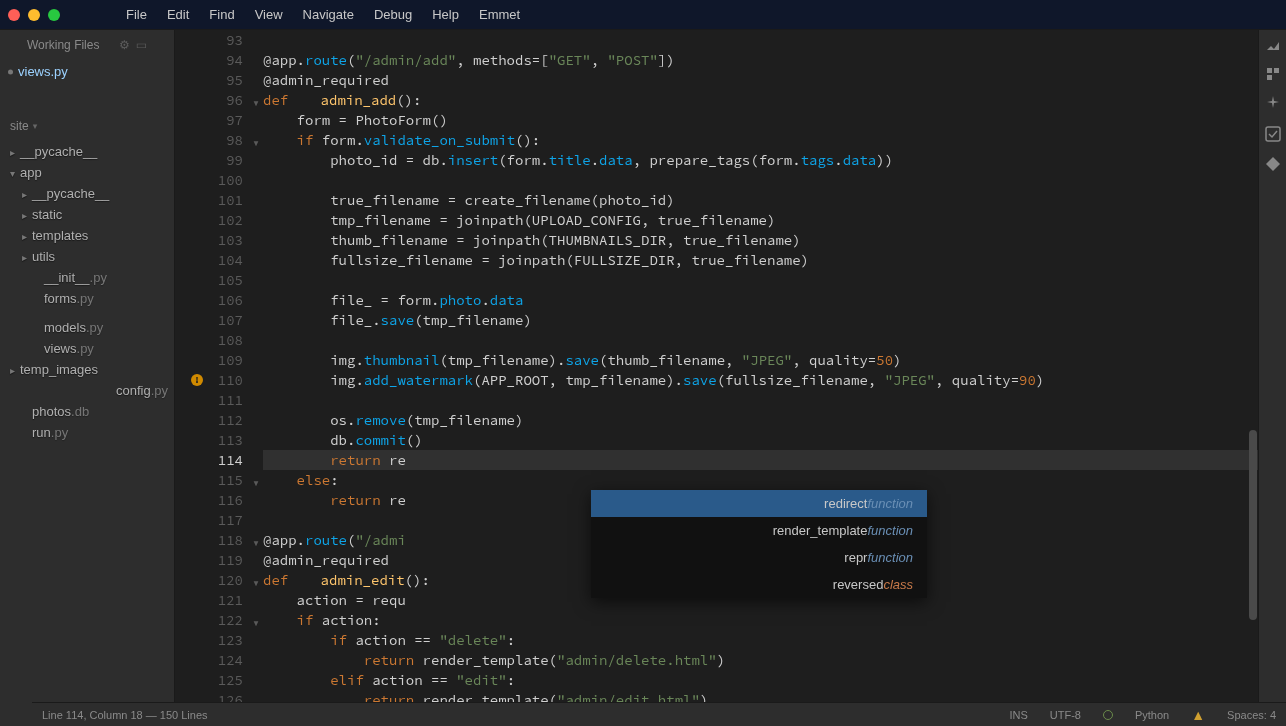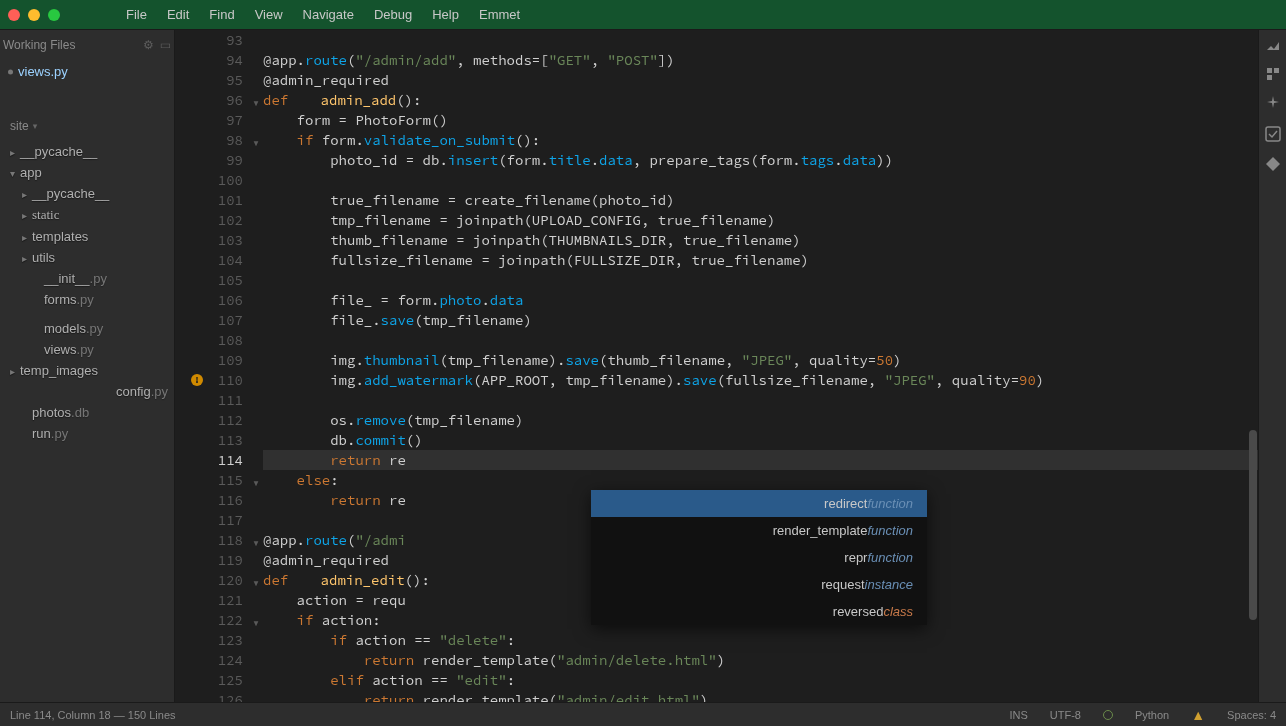--- a/index.html
+++ b/index.html
@@ -9,21 +9,21 @@
   color: #b0b0b0;
   width: 1286px;
   height: 726px;
   overflow: hidden;
   font-size: 13px;
   display: flex;
   flex-direction: column;
 }
 .menubar {
   height: 30px;
-  background: #14532d;
+  background: #0f172a;
   border-bottom: 1px solid #1a1a1a;
   display: flex;
   align-items: center;
   padding: 0 8px;
 }
 .traffic-lights { display: flex; gap: 8px; margin-right: 56px; }
 .tl { width: 12px; height: 12px; border-radius: 50%; }
 .tl.red { background: #ff5f57; }
 .tl.yellow { background: #febc2e; }
 .tl.green { background: #28c840; }
@@ -31,21 +31,21 @@
 .main { flex: 1; display: flex; overflow: hidden; }
 .sidebar {
   width: 175px;
   background: #2d2d2d;
   border-right: 1px solid #1a1a1a;
   display: flex;
   flex-direction: column;
   overflow: hidden;
 }
 .wf-header {
-  padding: 8px 3px;
+  padding: 8px 27px;
   color: #8a8a8a;
   font-size: 12px;
   display: flex;
   align-items: center;
   justify-content: space-between;
 }
 .wf-header .wf-icons { display:flex; gap:6px; opacity:.5; }
 .wf-file {
   padding: 4px 10px 4px 18px;
   color: #9cd2ff;
@@ -155,20 +155,21 @@
 .ac-kind.cls { color: #c97a4a; }
 .statusbar {
   height: 24px;
   background: #2d2d2d;
   border-top: 1px solid #1a1a1a;
   display: flex;
   align-items: center;
   font-size: 11px;
   color: #8a8a8a;
   padding: 0 10px;
+  margin-left: 32px;
 }
 .sb-left { flex:1; }
 .sb-right { display:flex; gap:22px; align-items:center; }
 .sb-circle { width:10px;height:10px;border:1.5px solid #6a8a4a;border-radius:50%; }
 .sb-warn { color:#d0a030; font-size:14px; }
 .right-rail {
   width: 28px;
   background: #2d2d2d;
   display:flex;
   flex-direction:column;
@@ -213,21 +214,21 @@
       </div>
     <div style="height:28px"></div>
     <div class="proj-header">
       <span>site</span>
       <span style="font-size:9px;color:#666">▾</span>
     </div>
     <div class="tree" id="tree">
         <div class="tree-item" style="padding-left: 10px;"><span class="arrow">▸</span><span>__pycache__</span></div>
         <div class="tree-item" style="padding-left: 10px;"><span class="arrow">▾</span><span>app</span></div>
         <div class="tree-item" style="padding-left: 22px;"><span class="arrow">▸</span><span>__pycache__</span></div>
-        <div class="tree-item" style="padding-left: 22px; font-family: Liberation Serif, serif;"><span class="arrow">▸</span><span>static</span></div>
+        <div class="tree-item" style="padding-left: 22px;"><span class="arrow">▸</span><span>static</span></div>
         <div class="tree-item" style="padding-left: 22px;"><span class="arrow">▸</span><span>templates</span></div>
         <div class="tree-item" style="padding-left: 22px;"><span class="arrow">▸</span><span>utils</span></div>
         <div class="tree-item" style="padding-left: 34px;"><span class="arrow"></span><span>__init__<span style="opacity:.55">.py</span></span></div>
         <div class="tree-item" style="padding-left: 34px;"><span class="arrow"></span><span>forms<span style="opacity:.55">.py</span></span></div>
         <div class="tree-item" style="padding-left: 34px; margin-top: 8px;"><span class="arrow"></span><span>models<span style="opacity:.55">.py</span></span></div>
         <div class="tree-item" style="padding-left: 34px;"><span class="arrow"></span><span>views<span style="opacity:.55">.py</span></span></div>
         <div class="tree-item" style="padding-left: 10px;"><span class="arrow">▸</span><span>temp_images</span></div>
         <div class="tree-item" style="padding-left: 22px; text-align: right;"><span class="arrow"></span><span>config<span style="opacity:.55">.py</span></span></div>
         <div class="tree-item" style="padding-left: 22px;"><span class="arrow"></span><span>photos<span style="opacity:.55">.db</span></span></div>
         <div class="tree-item" style="padding-left: 22px;"><span class="arrow"></span><span>run<span style="opacity:.55">.py</span></span></div>
@@ -284,24 +285,20 @@
         </div>
         <div class="ac-row">
           <span>render_template</span>
           <span class="ac-kind">function</span>
         </div>
         <div class="ac-row">
           <span>repr</span>
           <span class="ac-kind">function</span>
         </div>
         <div class="ac-row">
-          <span>request</span>
-          <span class="ac-kind">instance</span>
-        </div>
-        <div class="ac-row">
           <span>reversed</span>
           <span class="ac-kind cls">class</span>
         </div>
       </div>
   </div>
 
   <div class="right-rail">
     <svg class="rail-icon" viewBox="0 0 16 16">
         <path fill="currentColor" d="M2 14l4-4 3 3 5-7v8z"></path>
       </svg>

